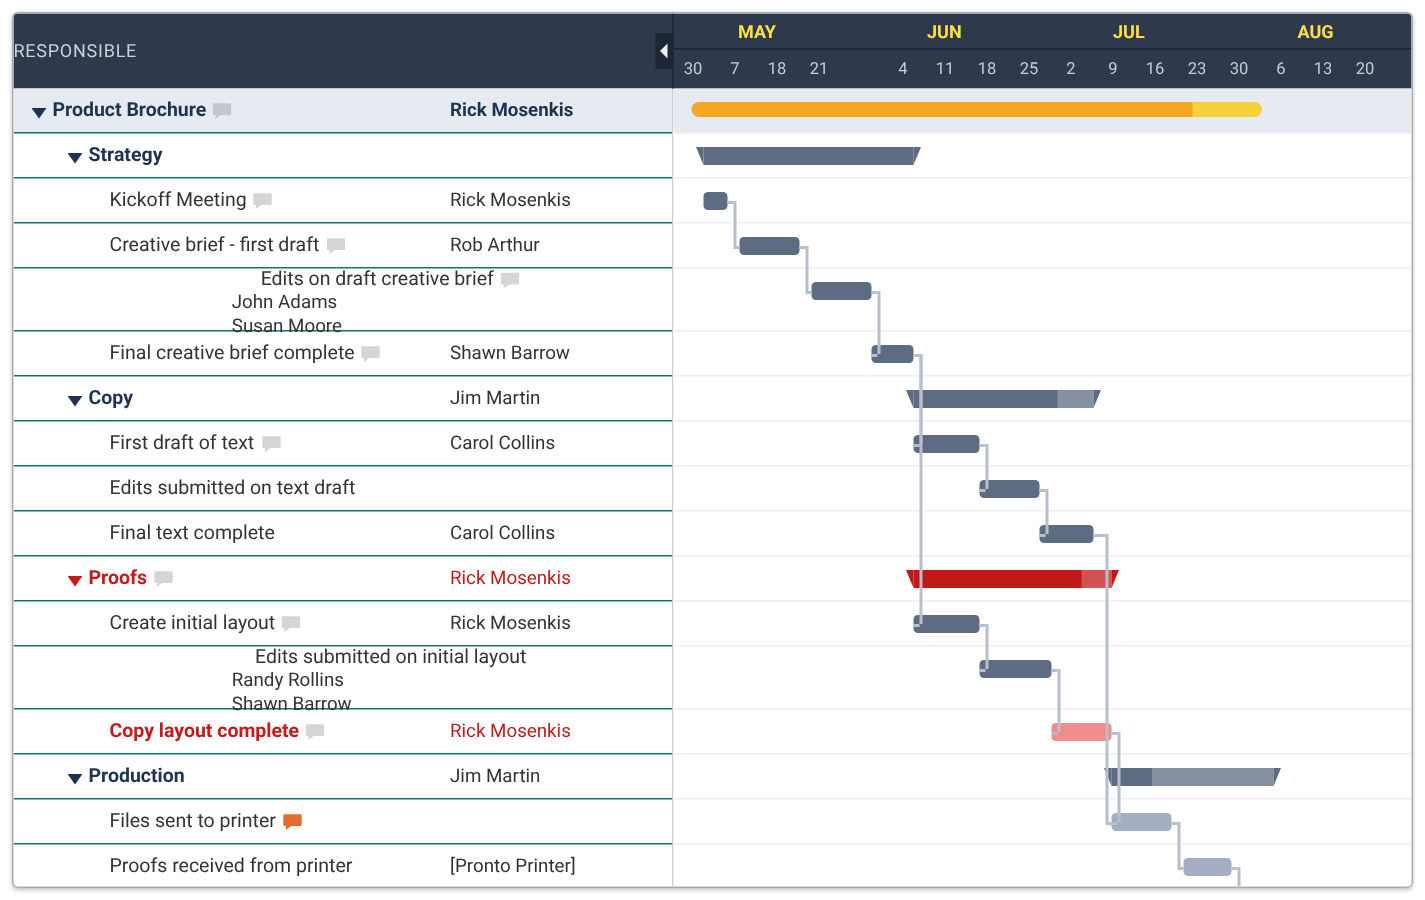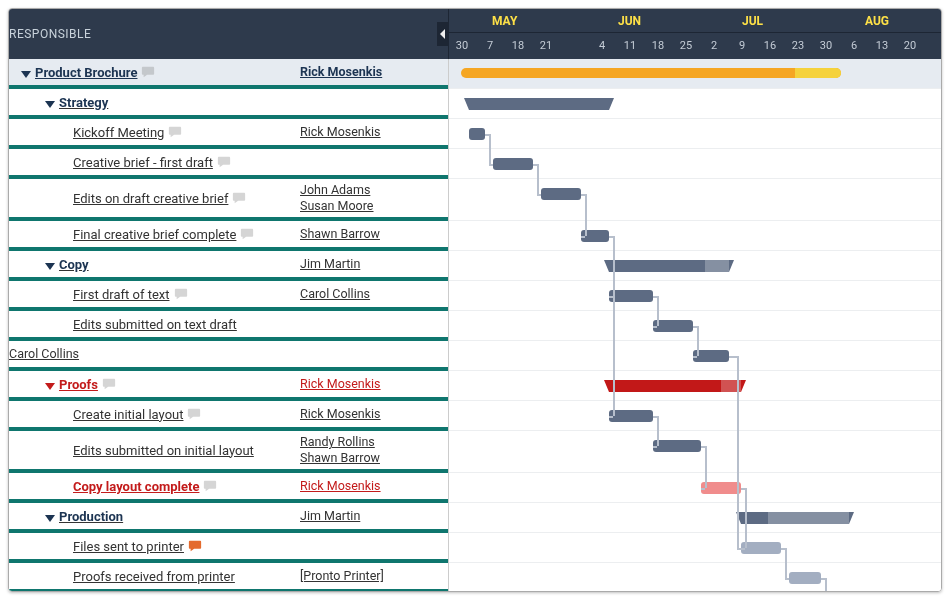--- a/index.html
+++ b/index.html
@@ -13,22 +13,22 @@
 .hdr-collapse svg { width: 6px; height: 10px; fill: #eee; }
 .hdr-right { flex: 1; position: relative; }
 .months { display: flex; height: 24px; border-bottom: 1px solid #1d2634; padding-left: 8px; }
 .month { font-size: 12px; color: #fde047; padding-top: 5px; text-align: left; position: absolute; font-weight: bold; }
 .days { height: 26px; position: relative; padding-left: 8px; }
 .day { position: absolute; font-size: 11px; color: #c4ccd6; top: 6px; width: 26px; text-align: center; }
 
 .body { flex: 1; overflow: hidden; display: flex; }
 .left { width: 440px; border-right: 1px solid #ccc; background: #fff; }
 .right { flex: 1; position: relative; background: #fff; overflow: hidden; }
-.row { display: flex; height: 30px; border-bottom: 4px solid #0f766e; align-items: center; text-decoration: underline; }
-.row.tall { height: 42px; }
+.row { display: flex; height: 30px; border-bottom: 1px solid #0f766e; align-items: center; }
+.row.tall { height: 42px; flex-direction: column; }
 .row.hl { background: #e6ebf1; font-weight: 700; color: #1c3452; }
 .row .tcol { flex: 1; padding-left: 12px; display: flex; align-items: center; gap: 4px; }
 .row .rcol { width: 148px; padding-right: 6px; font-size: 12.5px; color: #333; line-height: 1.25; }
 .row.hl .rcol { font-weight: 700; color: #1c3452; }
 .row.red { color: #c31b1b; }
 .row.red .rcol { color: #c31b1b; }
 .lvl1 { padding-left: 36px !important; }
 .lvl2 { padding-left: 64px !important; }
 .togg { display: inline-block; width: 10px; height: 10px; }
 .togg svg { width: 10px; height: 10px; fill: #1c3452; }
@@ -131,20 +131,21 @@
           </div>
           <div class="rcol">Rick Mosenkis</div>
         </div>
         <div class="row">
           <div class="tcol lvl2">
             <span>Creative brief - first draft</span>
             <span class="cmt"><svg viewBox="0 0 16 16">
                 <path d="M2 2h12a1 1 0 0 1 1 1v7a1 1 0 0 1-1 1H7l-4 3v-3H2a1 1 0 0 1-1-1V3a1 1 0 0 1 1-1z"></path>
               </svg></span>
           </div>
+          <div class="rcol">Rob Arthur</div>
         </div>
         <div class="row tall">
           <div class="tcol lvl2">
             <span>Edits on draft creative brief</span>
             <span class="cmt"><svg viewBox="0 0 16 16">
                 <path d="M2 2h12a1 1 0 0 1 1 1v7a1 1 0 0 1-1 1H7l-4 3v-3H2a1 1 0 0 1-1-1V3a1 1 0 0 1 1-1z"></path>
               </svg></span>
           </div>
           <div class="rcol">John Adams<br>Susan Moore</div>
         </div>
@@ -175,20 +176,23 @@
           </div>
           <div class="rcol">Carol Collins</div>
         </div>
         <div class="row">
           <div class="tcol lvl2">
             <span>Edits submitted on text draft</span>
           </div>
           <div class="rcol"></div>
         </div>
         <div class="row">
+          <div class="tcol lvl2">
+            <span>Final text complete</span>
+          </div>
           <div class="rcol">Carol Collins</div>
         </div>
         <div class="row red">
           <div class="tcol lvl1">
             <span class="togg"><svg viewBox="0 0 10 10">
                 <path d="M0 2 L10 2 L5 9 Z"></path>
               </svg></span>
             <span class="bold">Proofs</span>
             <span class="cmt"><svg viewBox="0 0 16 16">
                 <path d="M2 2h12a1 1 0 0 1 1 1v7a1 1 0 0 1-1 1H7l-4 3v-3H2a1 1 0 0 1-1-1V3a1 1 0 0 1 1-1z"></path>

